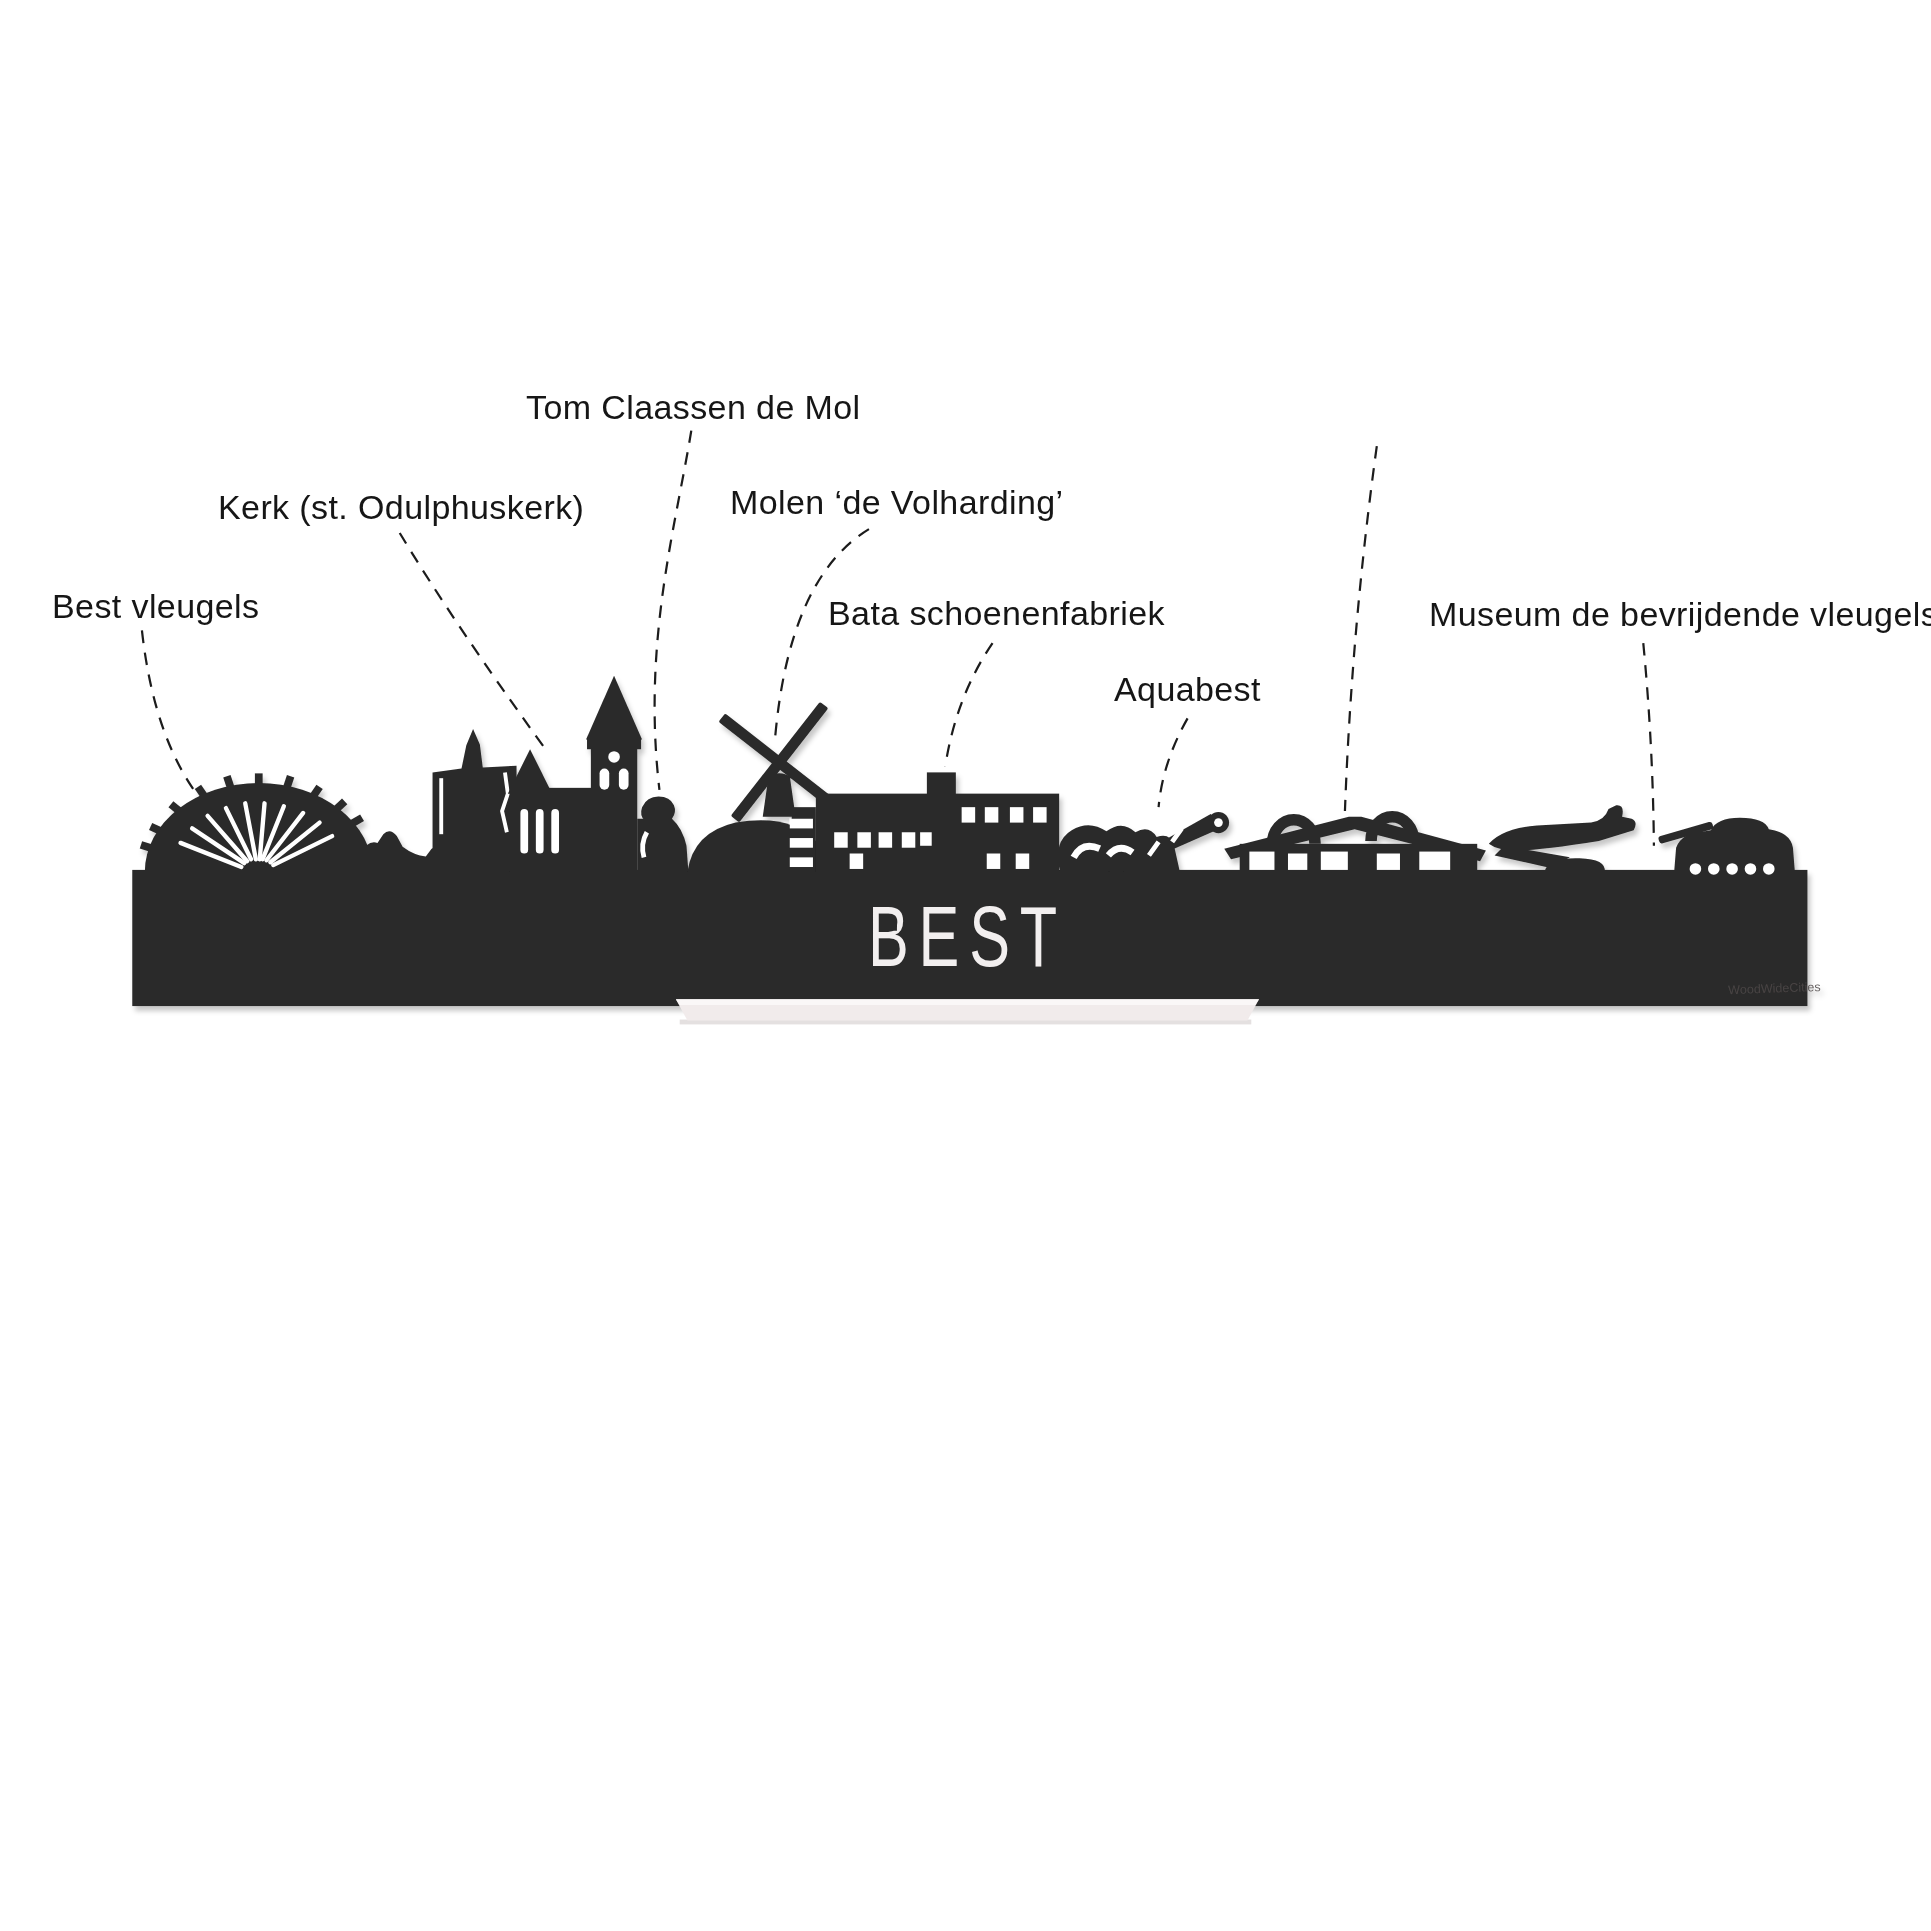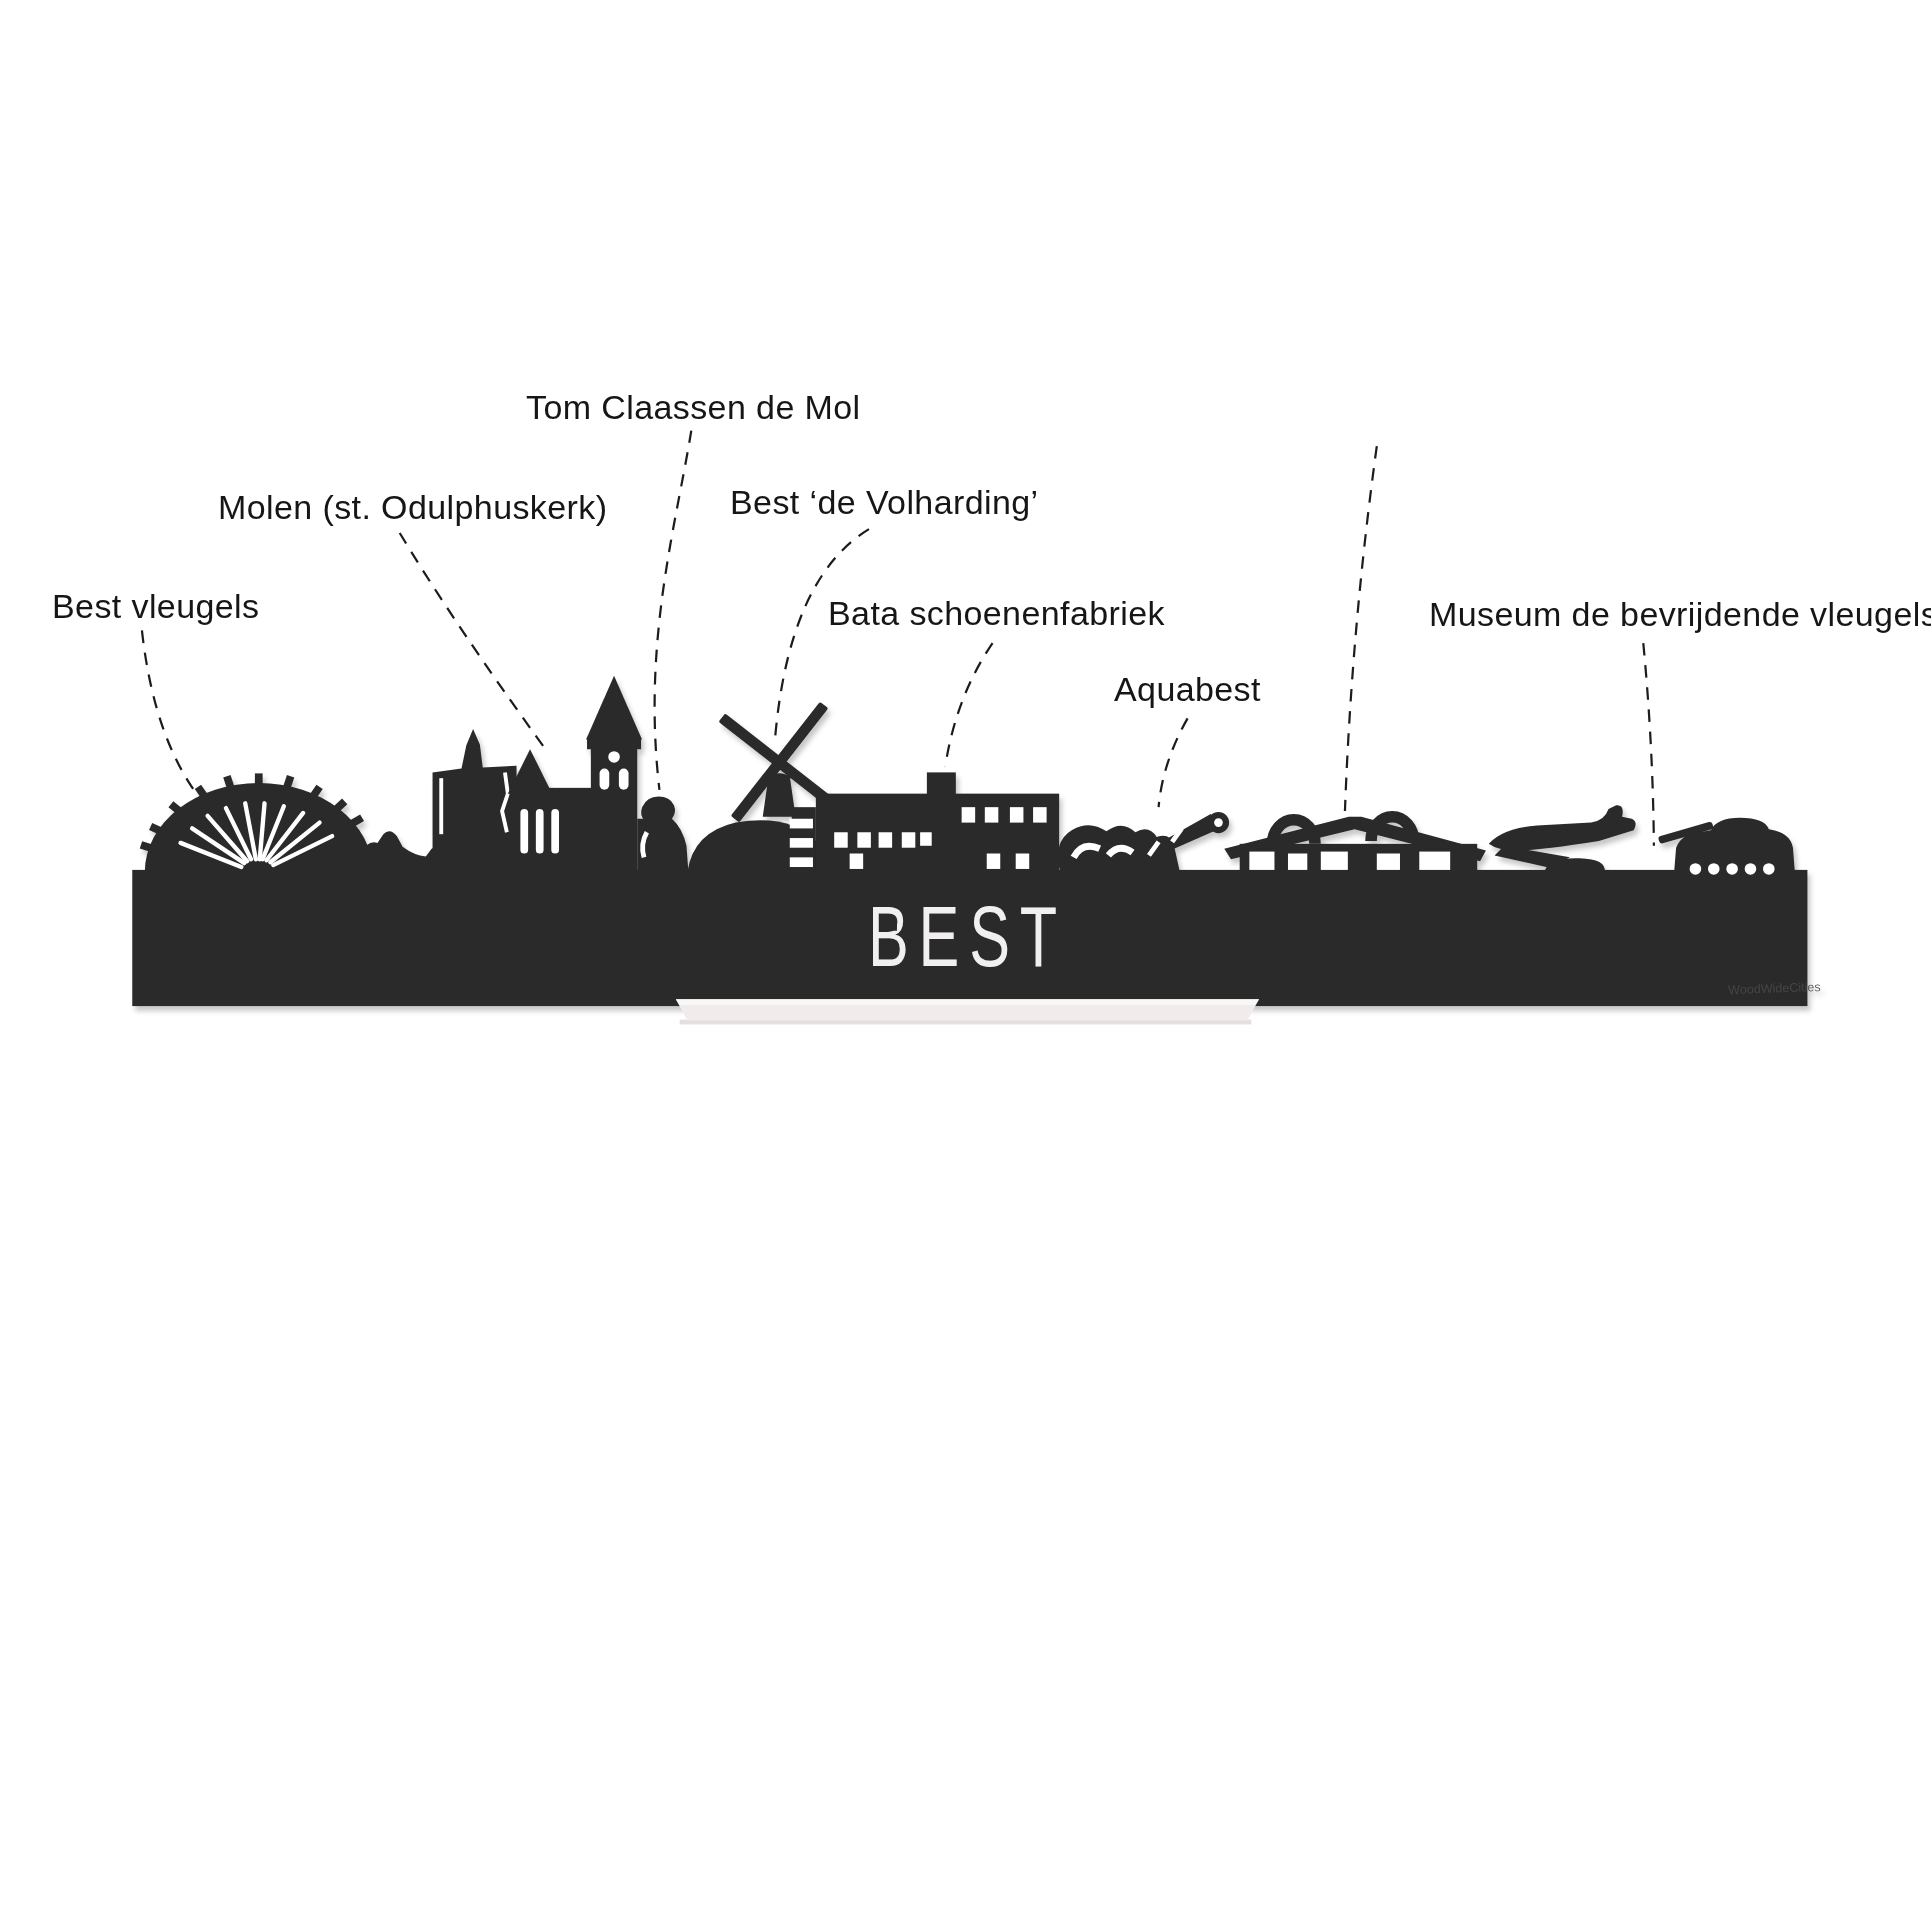--- a/index.html
+++ b/index.html
@@ -28,23 +28,23 @@
     stroke-width:2.3;
     stroke-dasharray:13 10;
   }
 </style>
 </head>
 <body>
 
 <div class="canvas">
 
   <div class="label" style="left:52px;top:589px">Best vleugels</div>
-  <div class="label" style="left:218px;top:490px">Molen (st. Odulphuskerk)</div>
+  <div class="label" style="left:218px;top:490px">Kerk (st. Odulphuskerk)</div>
   <div class="label" style="left:526px;top:390px">Tom Claassen de Mol</div>
-  <div class="label" style="left:730px;top:485px">Best ‘de Volharding’</div>
+  <div class="label" style="left:730px;top:485px">Molen ‘de Volharding’</div>
   <div class="label" style="left:828px;top:596px">Bata schoenenfabriek</div>
   <div class="label" style="left:1114px;top:672px">Aquabest</div>
   <div class="label" style="left:1429px;top:597px">Museum de bevrijdende vleugels</div>
 
   <svg class="scene" width="1931" height="1931" viewBox="0 0 2000 2000">
     <defs>
       <filter id="soft" x="-5%" y="-5%" width="110%" height="115%">
         <feDropShadow dx="3" dy="5" stdDeviation="3" flood-color="#000000" flood-opacity="0.22"></feDropShadow>
       </filter>
     </defs>

